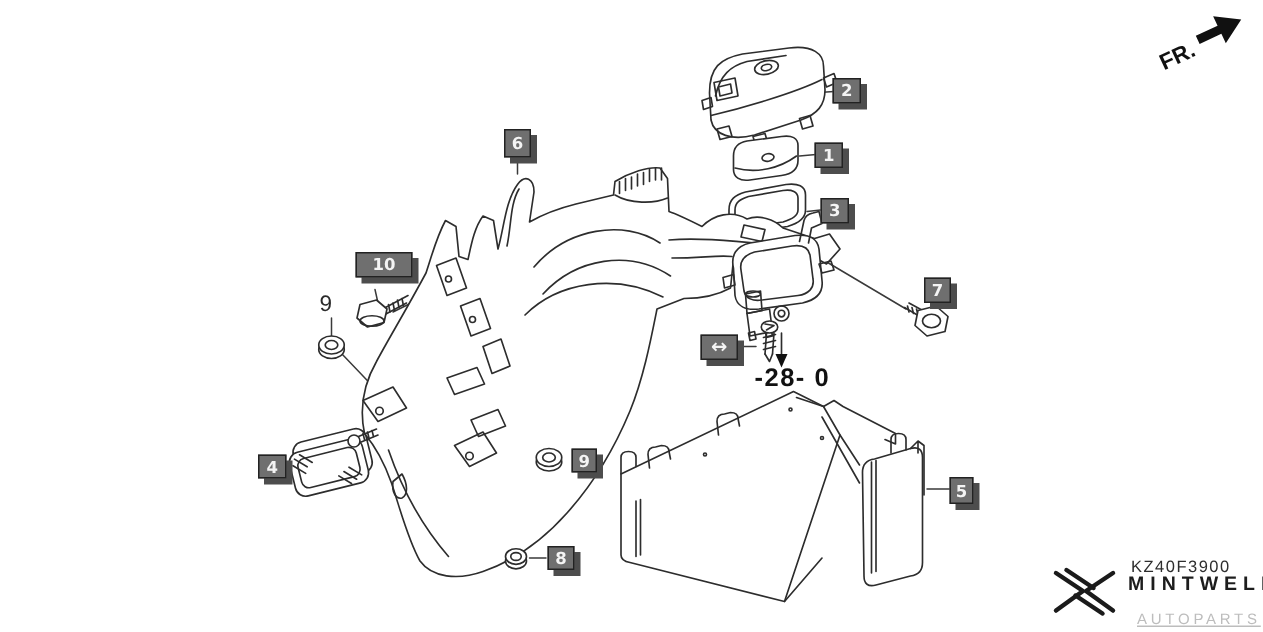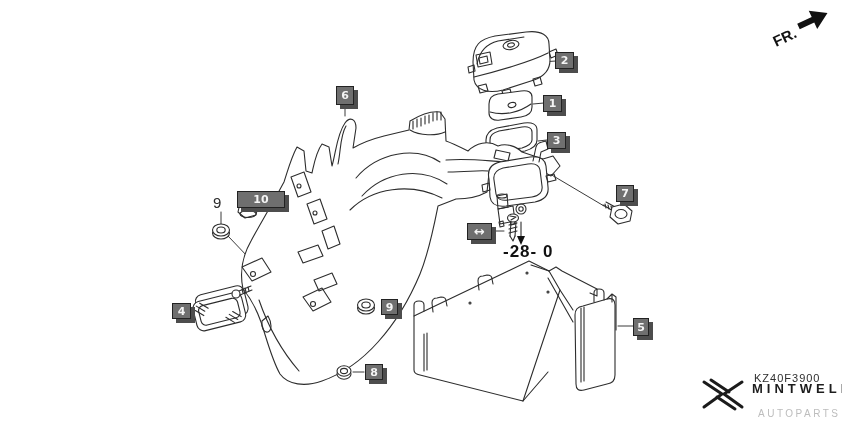--- a/index.html
+++ b/index.html
@@ -14,34 +14,34 @@
            justify-content:center;box-shadow:4px 4px 0 #4d4d4d;z-index:6;line-height:1;}
   #co1 {left:543px;top:95px;width:19px;height:17px;}
   #co2 {left:555px;top:52px;width:19px;height:17px;}
   #co3 {left:547px;top:132px;width:19px;height:17px;}
   #co4 {left:172px;top:303px;width:19px;height:16px;}
   #co5 {left:633px;top:318px;width:16px;height:18px;}
   #co6 {left:336px;top:86px;width:18px;height:19px;}
   #co7 {left:616px;top:185px;width:18px;height:17px;}
   #co8 {left:365px;top:364px;width:18px;height:16px;}
   #co9 {left:381px;top:299px;width:17px;height:16px;}
-  #co10{left:237px;top:191px;width:48px;height:17px;}
+  #co10{left:237px;top:168px;width:38px;height:17px;}
   #coArrow{left:467px;top:223px;width:25px;height:17px;font-size:13px;}
 
   .free-label{position:absolute;color:#2a2a2a;font:15px "Liberation Sans",sans-serif;z-index:5;}
   #nut-label{left:213px;top:194px;}
 
   #page-ref{position:absolute;left:503px;top:242px;color:#111;
             font:bold 17px "Liberation Sans",sans-serif;letter-spacing:1px;z-index:5;}
 
   
   .wm-brand{position:absolute;left:752px;top:381px;color:#1d1d1d;
             font:bold 13px "Liberation Sans",sans-serif;letter-spacing:4px;z-index:4;}
   .wm-sub{position:absolute;left:758px;top:408px;color:#bdbdbd;
-          font:10px "Liberation Sans",sans-serif;letter-spacing:2.5px;z-index:3;}
+          font:10px "Liberation Sans",sans-serif;letter-spacing:2.5px;z-index:3;text-decoration:underline;}
   .wm-code{position:absolute;left:754px;top:372px;color:#2e2e2e;
            font:11px "Liberation Sans",sans-serif;letter-spacing:1px;z-index:4;}
 </style>
 </head>
 <body>
 
 <div class="stage">
 
   <svg class="art" width="842" height="421" viewBox="0 0 842 421" fill="none" stroke="#2d2d2d" stroke-width="1.1" stroke-linejoin="round" stroke-linecap="round">
 

